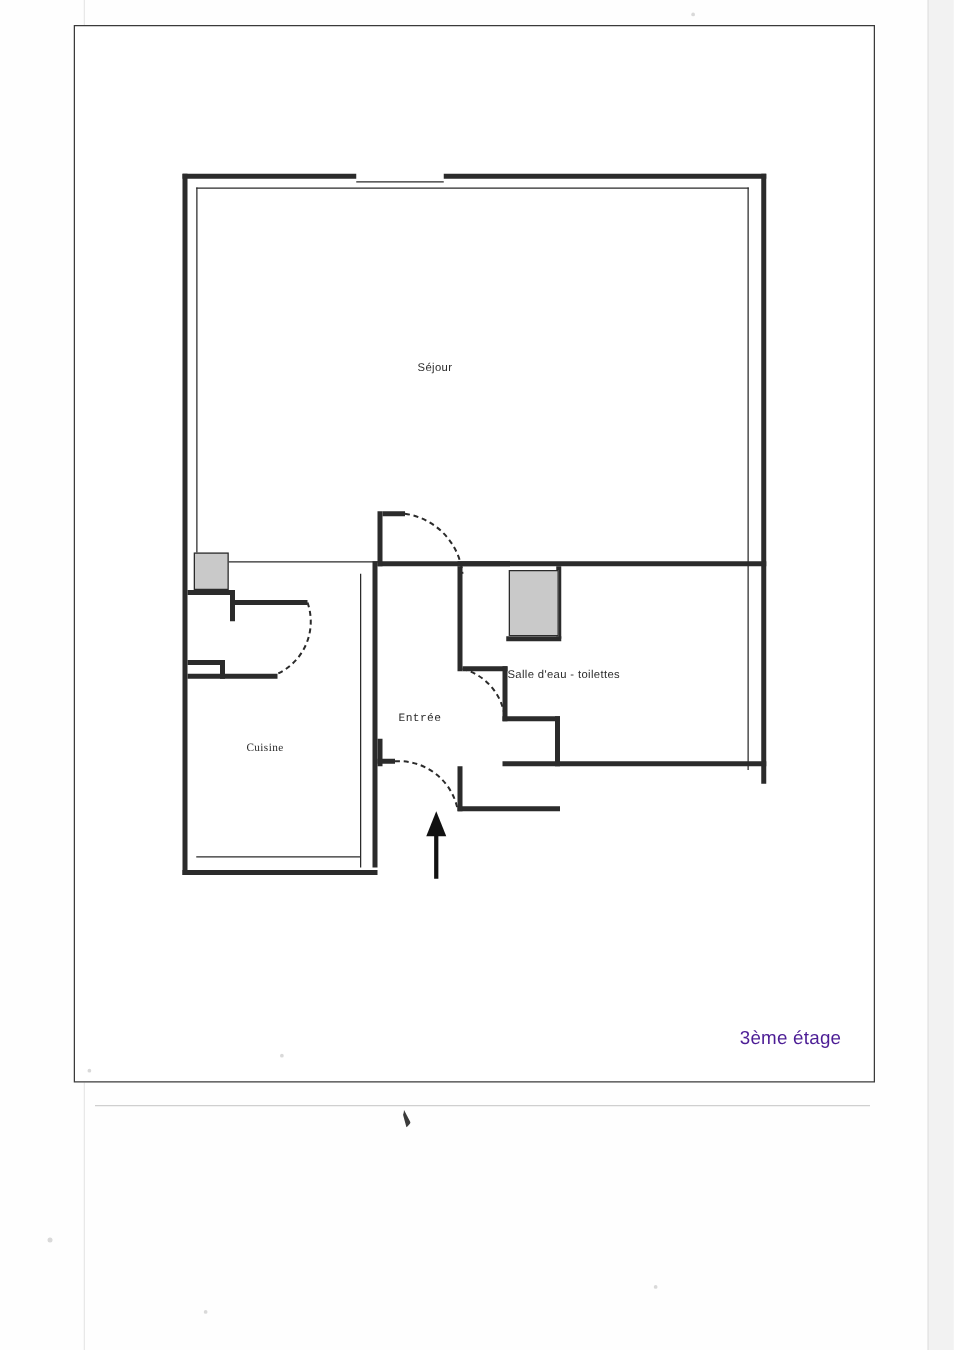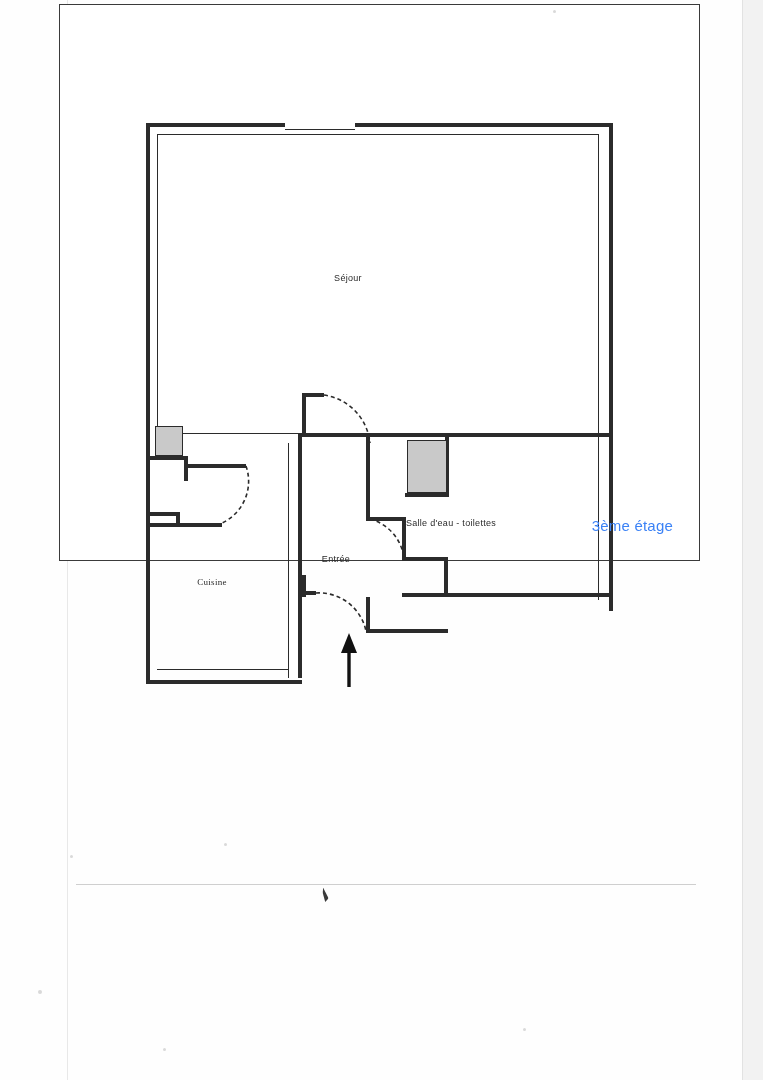--- a/index.html
+++ b/index.html
@@ -31,33 +31,33 @@
   }
   .scan-left-line {
     position: absolute;
     left: 67px; top: 0;
     width: 1px; height: 1080px;
     background: #e8e8e8;
   }
   
   .frame {
     position: absolute;
-    left: 59px; top: 4px;
-    width: 641px; height: 557px;
+    left: 59px; top: 20px;
+    width: 641px; height: 846px;
     border: 1px solid #3a3a3a;
     box-sizing: border-box;
     background: #ffffff;
   }
   
   .floor-label {
     position: absolute;
     right: 26px;
     bottom: 26px;
     font-size: 15px;
-    color: #3b82f6;
+    color: #4c1d95;
     letter-spacing: .2px;
     white-space: nowrap;
   }
   
   .w {
     position: absolute;
     background: #2b2b2b;
   }
   .hatch {
     position: absolute;
@@ -170,21 +170,21 @@
         <path d="M256 588 A 48 48 0 0 1 306 626"></path>
       </g>
       <g stroke="#111111" stroke-width="3.4" fill="#111111">
         <line x1="289" y1="682" x2="289" y2="642"></line>
         <polygon points="289,628 281,648 297,648" stroke="none"></polygon>
       </g>
     </svg>
 
     <div class="room-label" style="left:288px; top:268px; transform:translateX(-50%);">Séjour</div>
     <div class="room-label" style="left:152px; top:572px; transform:translateX(-50%);font-family:Liberation Serif, serif;">Cuisine</div>
-    <div class="room-label" style="left:276px; top:549px; transform:translateX(-50%);">Entrée</div>
+    <div class="room-label" style="left:276px; top:549px; transform:translateX(-50%);font-family:Liberation Mono, monospace;">Entrée</div>
     <div class="room-label" style="left:391px; top:513px; transform:translateX(-50%);">Salle d'eau - toilettes</div>
 
     <div class="floor-label">3ème étage</div>
   </div>
 
   <div class="rule"></div>
   <div class="pen-mark"></div>
   <div class="speck" style="left:70px; top:855px; width:3px; height:3px;"></div>
   <div class="speck" style="left:224px; top:843px; width:3px; height:3px;"></div>
   <div class="speck" style="left:553px; top:10px; width:3px; height:3px;"></div>

